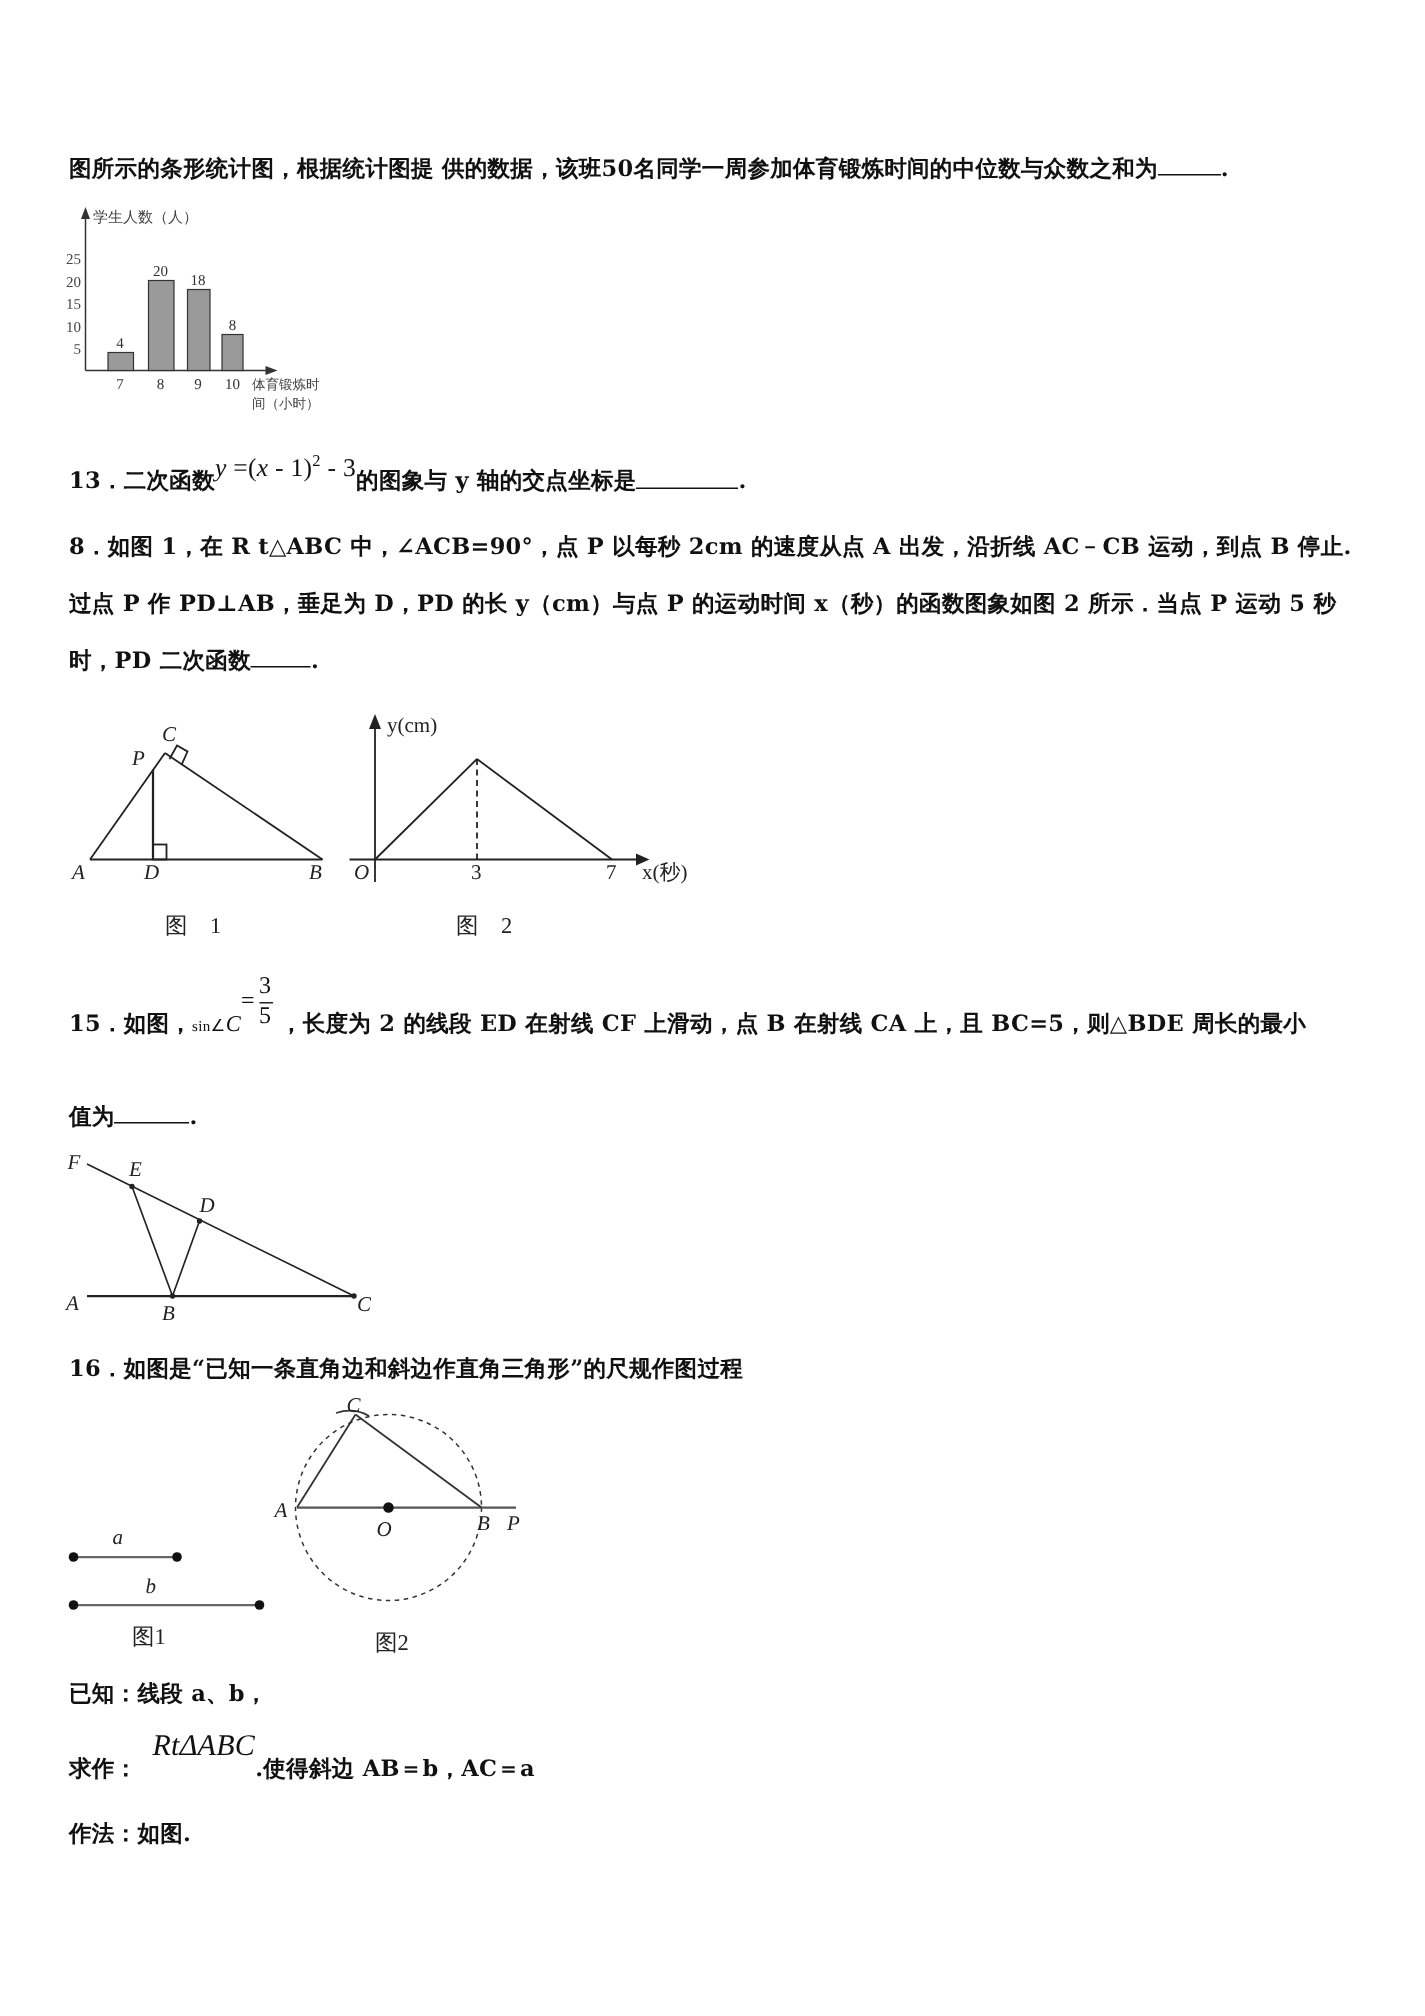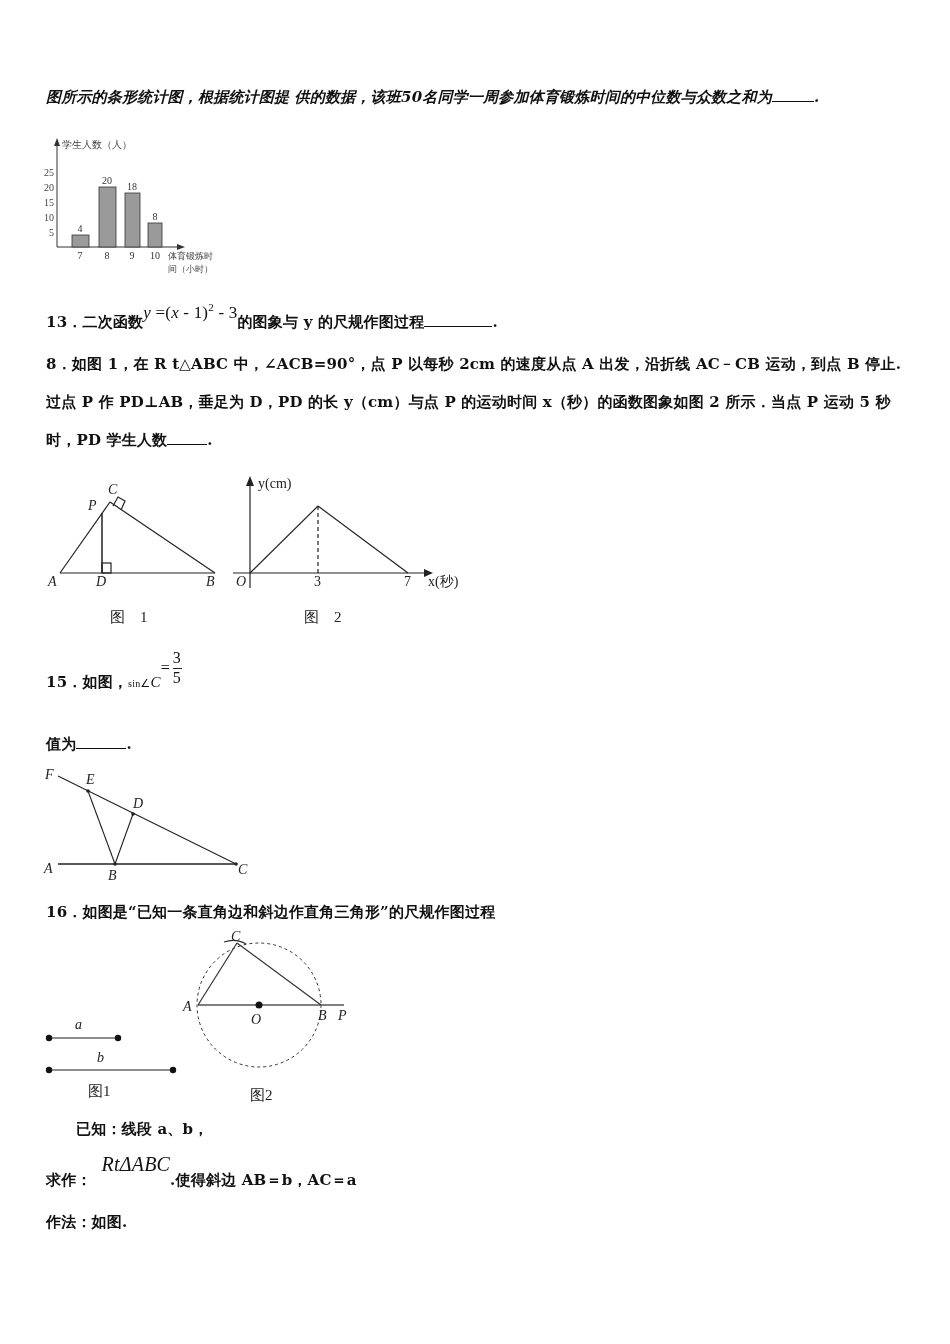--- a/index.html
+++ b/index.html
@@ -9,21 +9,21 @@
   .math { font-family:"Liberation Serif", serif; font-weight:normal; font-size:17px; }
   .it { font-style:italic; }
   .blank { display:inline-block; border-bottom:1.5px solid #111; height:12px; vertical-align:baseline; }
   svg { position:absolute; overflow:visible; }
   svg text { font-family:"Liberation Serif", serif; }
   .frac { display:inline-block; position:relative; width:22px; height:14px; }
 </style>
 </head>
 <body>
 
-<div class="line" style="top:88px;font-style:italic;">
+<div class="line" style="top:103px;">
   <span>图所示的条形统计图，根据统计图提 供的数据，该班50名同学一周参加体育锻炼时间的中位数与众数之和为</span><span class="blank" style="width:42px;"></span><span>.</span>
 </div>
 
 <svg width="200" height="145" style="left:40px;top:135px;">
   <g stroke="#333" fill="none" stroke-width="1">
     <line x1="17" y1="112" x2="17" y2="8"></line>
     <line x1="17" y1="112" x2="140" y2="112"></line>
   </g>
   <polygon points="17,3 14,11 20,11" fill="#333"></polygon>
   <polygon points="145,112 137,109 137,115" fill="#333"></polygon>
@@ -53,27 +53,27 @@
     <text x="40" y="124">7</text>
     <text x="67" y="124">8</text>
     <text x="92" y="124">9</text>
     <text x="115" y="124">10</text>
   </g>
   <text x="128" y="124" font-size="9" fill="#444">体育锻炼时</text>
   <text x="128" y="137" font-size="9" fill="#444">间（小时）</text>
 </svg>
 
 <div class="line" style="top:310px;">
-  <span>13．</span><span>二次函数</span><span class="math" style="position:relative;top:-9px;text-align:right;"><span class="it">y</span> <span>=(</span><span class="it">x</span><span> - 1)</span><sup style="font-size:11px;">2</sup><span> - 3</span></span><span>的图象与 y 的尺规作图过程</span><span class="blank" style="width:68px;"></span><span>.</span>
+  <span>13．</span><span>二次函数</span><span class="math" style="position:relative;top:-9px;text-align:right;"><span class="it">y</span> <span>=(</span><span class="it">x</span><span> - 1)</span><sup style="font-size:11px;">2</sup><span> - 3</span></span><span>的图象与 y 轴的交点坐标是</span><span class="blank" style="width:68px;"></span><span>.</span>
 </div>
 
 <div class="line" style="top:355px;">8．如图 1，在 R t△ABC 中，∠ACB=90°，点 P 以每秒 2cm 的速度从点 A 出发，沿折线 AC﹣CB 运动，到点 B 停止.</div>
 <div class="line" style="top:393px;">过点 P 作 PD⊥AB，垂足为 D，PD 的长 y（cm）与点 P 的运动时间 x（秒）的函数图象如图 2 所示．当点 P 运动 5 秒</div>
 <div class="line" style="top:431px;">
-  <span>时，PD 学生人数</span><span class="blank" style="width:40px;"></span><span>.</span>
+  <span>时，PD 二次函数</span><span class="blank" style="width:40px;"></span><span>.</span>
 </div>
 
 <svg width="200" height="160" style="left:40px;top:470px;">
   <g stroke="#222" stroke-width="1.2" fill="none">
     <line x1="20" y1="103" x2="175" y2="103"></line>
     <line x1="20" y1="103" x2="70" y2="32"></line>
     <line x1="70" y1="32" x2="175" y2="103"></line>
     <line x1="62" y1="43" x2="62" y2="103" stroke-width="1.5"></line>
     <rect x="62" y="93" width="9" height="10"></rect>
     <polyline points="73,36 78,27 85,31 81,40"></polyline>
@@ -107,21 +107,21 @@
   </g>
   <text x="76" y="152" font-size="15" fill="#222">图　2</text>
 </svg>
 
 <div class="line" style="top:673px;">
   <span>15．如图，</span><span class="math" style="font-size:10px;">sin</span><span class="math" style="font-size:11px;">∠</span><span class="math it" style="font-size:15px;">C</span><span class="frac" style="width:26px;">
     <span class="math" style="position:absolute;left:0;top:-14px;font-size:16px;">=</span>
     <span class="math" style="position:absolute;left:12px;top:-24px;font-size:16px;">3</span>
     <span style="position:absolute;left:12px;top:-5px;width:9px;border-top:1px solid #222;"></span>
     <span class="math" style="position:absolute;left:12px;top:-4px;font-size:16px;">5</span>
-  </span>
+  </span><span>，长度为 2 的线段 ED 在射线 CF 上滑动，点 B 在射线 CA 上，且 BC=5，则△BDE 周长的最小</span>
 </div>
 <div class="line" style="top:735px;">
   <span>值为</span><span class="blank" style="width:50px;"></span><span>.</span>
 </div>
 
 <svg width="230" height="125" style="left:40px;top:760px;">
   <g stroke="#222" stroke-width="1.1" fill="none">
     <line x1="18" y1="104" x2="196" y2="104" stroke-width="1.5"></line>
     <line x1="18" y1="16" x2="196" y2="104"></line>
     <line x1="48" y1="31" x2="75" y2="104"></line>
@@ -177,17 +177,17 @@
   <g font-size="14" font-style="italic" fill="#222">
     <text x="3" y="83">A</text>
     <text x="51" y="13">C</text>
     <text x="71" y="96">O</text>
     <text x="138" y="92">B</text>
     <text x="158" y="92">P</text>
   </g>
   <text x="70" y="172" font-size="15" fill="#222">图2</text>
 </svg>
 
-<div class="line" style="top:1120px;margin-left:30px;">已知：线段 a、b，</div>
+<div class="line" style="top:1120px;">已知：线段 a、b，</div>
 <div class="line" style="top:1167px;">
   <span>求作：</span><span class="math it" style="position:relative;top:-14px;margin-left:10px;font-size:20px;">RtΔABC</span><span>.使得斜边 AB＝b，AC＝a</span>
 </div>
 <div class="line" style="top:1213px;">作法：如图.</div>
 
 </body></html>

